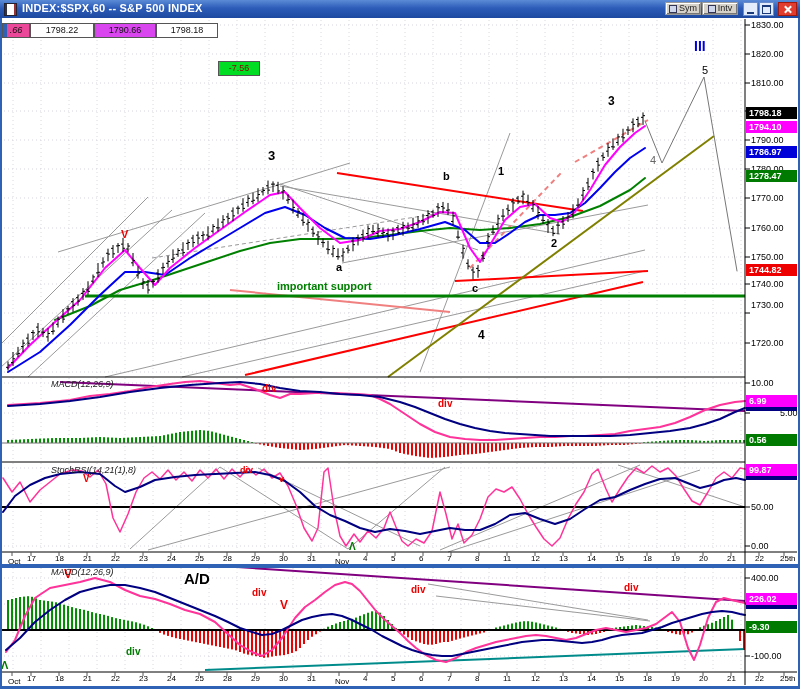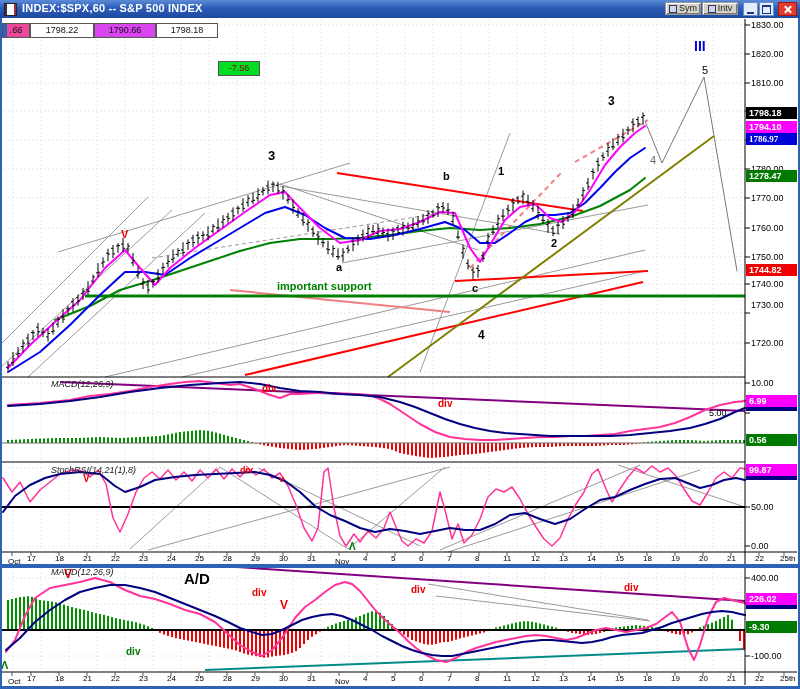--- a/index.html
+++ b/index.html
@@ -1091,29 +1091,29 @@
       <div class="lbl" style="left: 751px; top: 106px;">1800.00</div>
       <div class="lbl" style="left: 751px; top: 135px;">1790.00</div>
       <div class="lbl" style="left: 751px; top: 164px;">1780.00</div>
       <div class="lbl" style="left: 751px; top: 193px;">1770.00</div>
       <div class="lbl" style="left: 751px; top: 223px;">1760.00</div>
       <div class="lbl" style="left: 751px; top: 252px;">1750.00</div>
       <div class="lbl" style="left: 751px; top: 279px;">1740.00</div>
       <div class="lbl" style="left: 751px; top: 300px;">1730.00</div>
       <div class="lbl" style="left: 751px; top: 338px;">1720.00</div>
       <div class="lbl" style="left: 751px; top: 378px;">10.00</div>
-      <div class="lbl" style="left: 709px; top: 408px;">5.00</div>
+      <div class="lbl" style="left: 780px; top: 408px;">5.00</div>
       <div class="lbl" style="left: 751px; top: 502px;">50.00</div>
       <div class="lbl" style="left: 751px; top: 541px;">0.00</div>
       <div class="lbl" style="left: 751px; top: 573px;">400.00</div>
       <div class="lbl" style="left: 751px; top: 599px;">200.00</div>
       <div class="lbl" style="left: 751px; top: 651px;">-100.00</div>
       <div class="badge" style="top: 107px; background: rgb(0, 0, 0);">1798.18</div>
       <div class="badge" style="top: 121px; background: rgb(255, 0, 255); color: rgb(255, 255, 255);">1794.10</div>
-      <div class="badge" style="top: 133px; background: rgb(0, 0, 216); font-family: Liberation Serif, serif;">1786.97</div>
+      <div class="badge" style="top: 146px; background: rgb(0, 0, 216);">1786.97</div>
       <div class="badge" style="top: 170px; background: rgb(0, 122, 0);">1278.47</div>
       <div class="badge" style="top: 264px; background: rgb(238, 0, 0);">1744.82</div>
       <div class="badge" style="top: 399px; background: rgb(0, 0, 128);"></div>
       <div class="badge" style="top: 395px; background: rgb(255, 0, 255); color: rgb(255, 255, 255);">6.99</div>
       <div class="badge" style="top: 434px; background: rgb(0, 122, 0);">0.56</div>
       <div class="badge" style="top: 468px; background: rgb(0, 0, 128);"></div>
       <div class="badge" style="top: 464px; background: rgb(255, 0, 255); color: rgb(255, 255, 255);">99.87</div>
       <div class="badge" style="top: 597px; background: rgb(0, 0, 128);"></div>
       <div class="badge" style="top: 593px; background: rgb(255, 0, 255); color: rgb(255, 255, 255);">226.02</div>
       <div class="badge" style="top: 621px; background: rgb(0, 122, 0);">-9.30</div>

